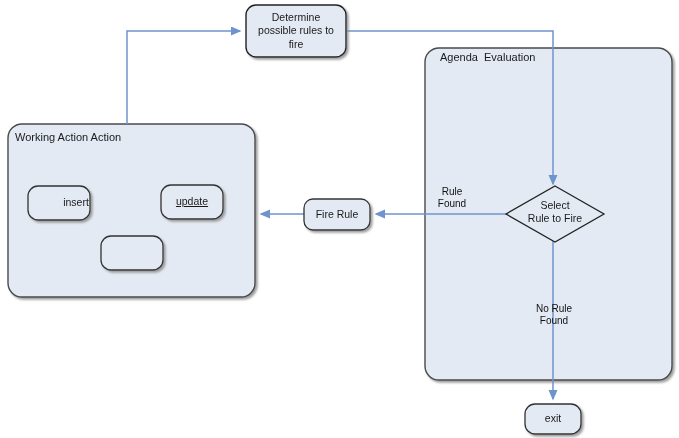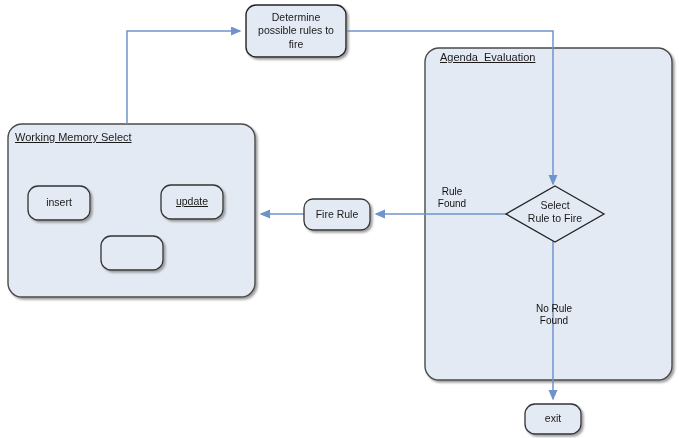--- a/index.html
+++ b/index.html
@@ -32,33 +32,32 @@
     font-size: 10.5px;
     line-height: 1.25;
     white-space: pre-line;
     pointer-events: none;
   }
   .container-title {
     position: absolute;
     color: #1a1a1a;
     font-size: 11px;
     white-space: pre;
-    text-decoration: underline;
   }
   .edge-label {
     position: absolute;
     color: #111111;
     font-size: 10px;
     line-height: 1.22;
     text-align: center;
     white-space: pre-line;
   }
   
   #node-determine  { left: 246px; top: 5px;   width: 100px; height: 52px; }
-  #node-insert     { left: 28px;  top: 186px; width: 62px;  height: 34px; }
+  #node-insert     { left: 28px;  top: 186px; width: 62px;  height: 34px; padding-left: 17px; }
   #node-update     { left: 161px; top: 185px; width: 62px;  height: 34px; text-decoration: underline; }
   #node-retract    { left: 101px; top: 236px; width: 62px;  height: 34px; }
   #node-firerule   { left: 304px; top: 199px; width: 66px;  height: 31px; border-radius: 8px; }
   #node-diamond    { left: 508px; top: 188px; width: 94px;  height: 48px; text-align: center; }
   #node-exit       { left: 525px; top: 404px; width: 56px;  height: 30px; }
 
   #title-working   { left: 15px;  top: 131px; }
   #title-agenda    { left: 440px; top: 51px;  }
 
   #label-rule-found    { left: 424px; top: 186px; width: 56px; }
@@ -101,21 +100,21 @@
 
     <rect x="101" y="236" width="62" height="34" rx="10" ry="10" fill="#e4eaf4" stroke="#333333" stroke-width="1.3" filter="url(#softshadow)"></rect>
 
     <rect x="304" y="199" width="66" height="31" rx="9" ry="9" fill="#e4eaf4" stroke="#333333" stroke-width="1.3" filter="url(#softshadow)"></rect>
 
     <polygon points="555,186 604,214 555,242 506,214" fill="#e4eaf4" stroke="#222222" stroke-width="1.3"></polygon>
 
     <rect x="525" y="404" width="56" height="30" rx="10" ry="10" fill="#e4eaf4" stroke="#333333" stroke-width="1.3" filter="url(#softshadow)"></rect>
   </svg>
 
-  <div class="container-title" id="title-working">Working Memory Select</div>
+  <div class="container-title" id="title-working">Working Action Action</div>
 
   <div class="container-title" id="title-agenda">Agenda  Evaluation</div>
 
   <div class="node-label" id="node-determine">Determine
 possible rules to
 fire</div>
 
   <div class="node-label" id="node-insert">insert</div>
 
   <div class="node-label" id="node-update">update</div>

